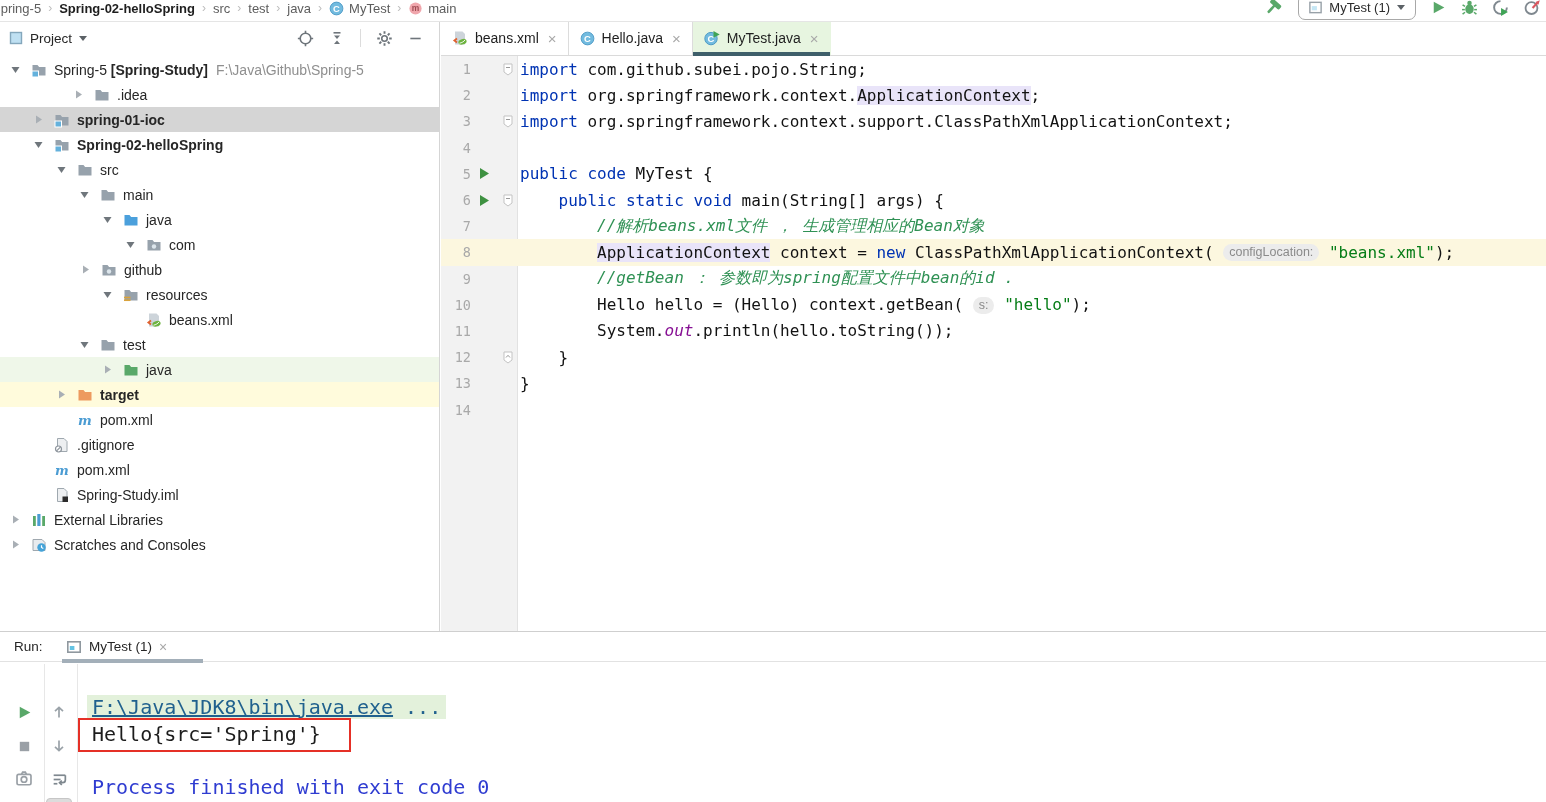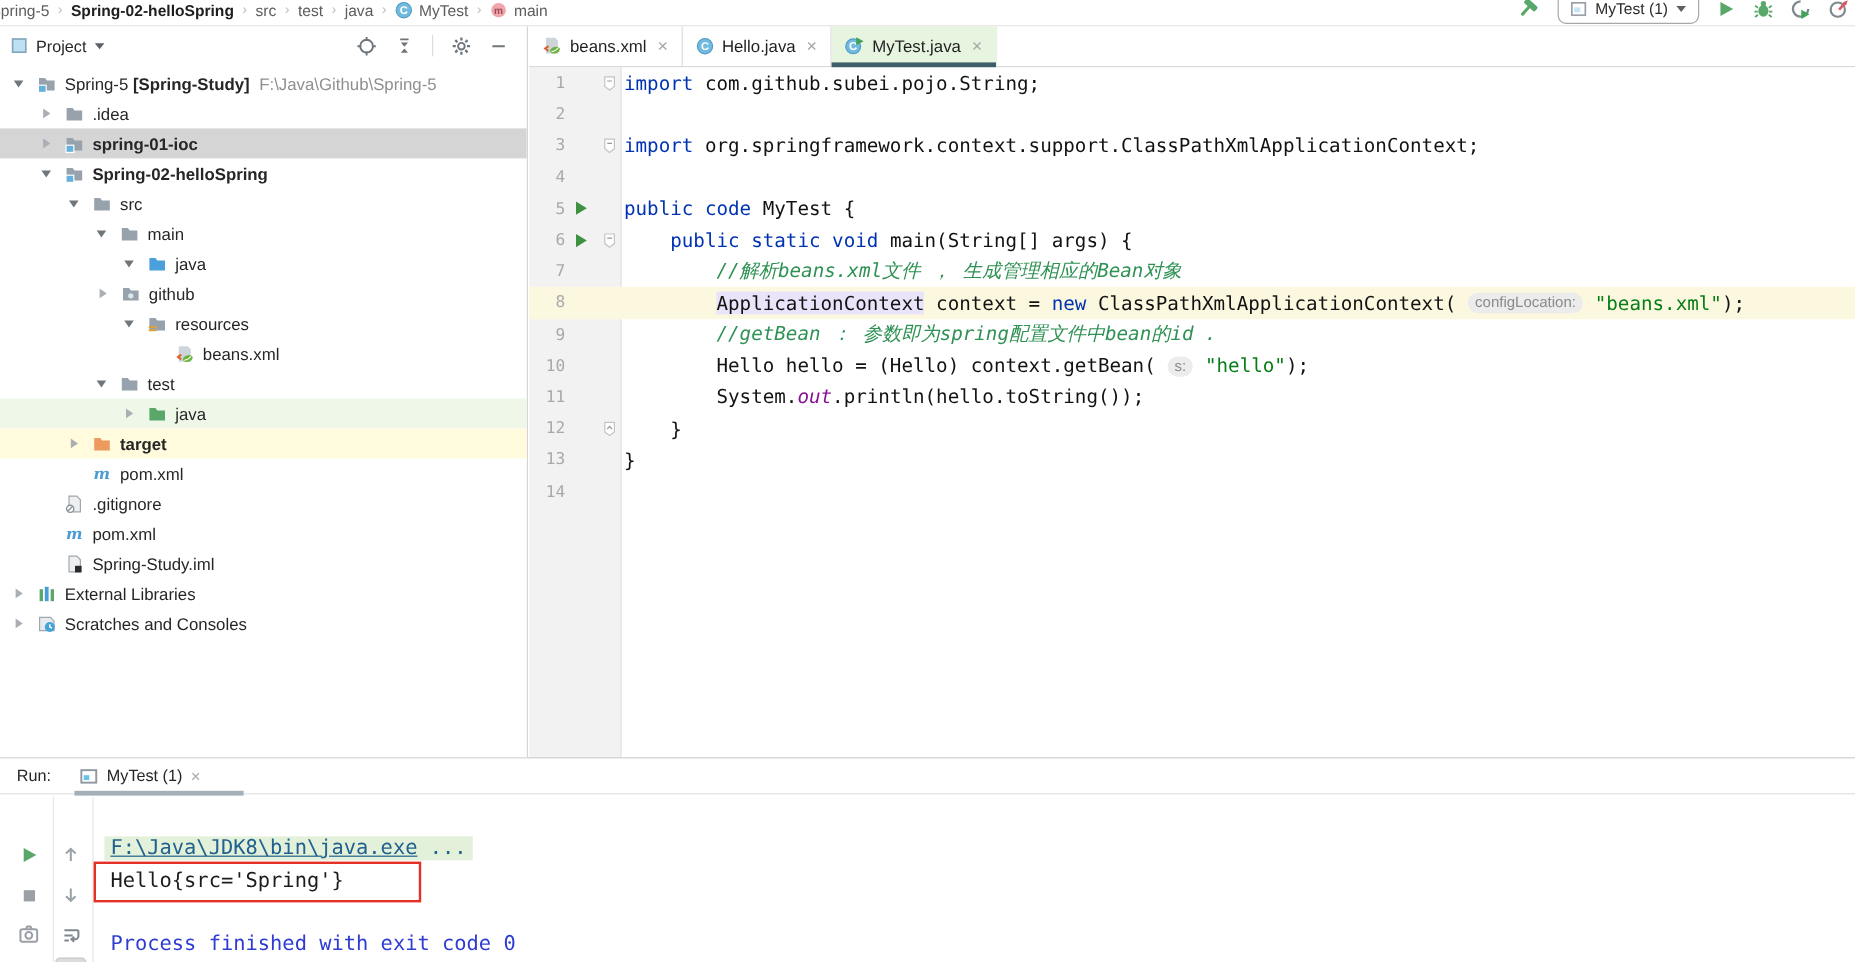--- a/index.html
+++ b/index.html
@@ -71,21 +71,21 @@
   #run-label{margin-left:14px;font-size:13.5px;color:#262626}
   #run-tab{position:absolute;left:62px;top:0;height:100%;display:flex;align-items:center;gap:7px;
     font-size:13.5px;color:#262626;padding:0 4px}
   #run-tab .close{color:#A8A8A8;font-size:14px}
   #run-tab-bar{position:absolute;left:62px;width:141px;bottom:-2px;height:4px;background:var(--runbar);z-index:2}
   #run-body{position:absolute;left:0;top:30px;right:0;bottom:0}
   .rb-div{position:absolute;top:2px;bottom:0;width:1px;background:#E7E7E7}
   .rail-btn{position:absolute;width:26px;height:26px;display:flex;align-items:center;justify-content:center;
     border-radius:4px}
   .rail-btn.toggled{background:#DCDCDC;border:1px solid #C6C6C6;box-sizing:border-box}
-  #console{position:absolute;left:78px;top:32px;font-size:17px;font-family:"DejaVu Sans Mono",monospace;
+  #console{position:absolute;left:78px;top:32px;font-size:20px;font-family:"DejaVu Sans Mono",monospace;
     white-space:pre;color:#1c1c1c}
   .cline{position:relative;height:26.5px;line-height:26.5px;padding-left:14px}
   .cline.sys{color:var(--sys)}
   .link-span{background:var(--linkbg);color:var(--link);padding:0 5px;margin-left:-5px}
   .link-span u{text-decoration:underline}
   .redbox{position:absolute;left:0;top:-3px;width:273px;height:34px;border:2px solid var(--red);box-sizing:border-box}
 </style>
 </head>
 <body>
 
@@ -244,99 +244,113 @@
         <span class="ticon">
           <svg width="16" height="16" viewBox="0 0 16 16">
             <path d="M1.5 3h5l1.6 2H14.5v8.5h-13z" fill="#97A2AC"></path>
             <rect x="1" y="9" width="6.5" height="6" fill="#64B1DC" stroke="#fff"></rect>
           </svg>
         </span>
         <span>Spring-5</span>
         <span class="tbold">&nbsp;[Spring-Study]</span>
         <span class="tsuffix">F:\Java\Github\Spring-5</span>
       </div>
+      <div class="trow" style="padding-left: 27px; margin-left: 40px;">
+        <span class="arrow">
+          <svg width="11" height="11" viewBox="0 0 11 11">
+            <path d="M3 1.5l6 4-6 4z" fill="#A9AFB5"></path>
+          </svg>
+        </span>
+        <span class="ticon">
+          <svg width="16" height="16" viewBox="0 0 16 16">
+            <path d="M1.5 3h5l1.6 2H14.5v8.5h-13z" fill="#97A2AC"></path>
+          </svg>
+        </span>
+        <span>.idea</span>
+      </div>
+      <div class="trow hl-selected" style="padding-left: 27px;">
+        <span class="arrow">
+          <svg width="11" height="11" viewBox="0 0 11 11">
+            <path d="M3 1.5l6 4-6 4z" fill="#A9AFB5"></path>
+          </svg>
+        </span>
+        <span class="ticon">
+          <svg width="16" height="16" viewBox="0 0 16 16">
+            <path d="M1.5 3h5l1.6 2H14.5v8.5h-13z" fill="#97A2AC"></path>
+            <rect x="1" y="9" width="6.5" height="6" fill="#64B1DC" stroke="#fff"></rect>
+          </svg>
+        </span>
+        <span class="tbold">spring-01-ioc</span>
+      </div>
       <div class="trow" style="padding-left: 27px;">
         <span class="arrow">
           <svg width="11" height="11" viewBox="0 0 11 11">
-            <path d="M3 1.5l6 4-6 4z" fill="#A9AFB5"></path>
-          </svg>
-        </span>
-        <span class="ticon">
-          <svg width="16" height="16" viewBox="0 0 16 16">
-            <path d="M1.5 3h5l1.6 2H14.5v8.5h-13z" fill="#97A2AC"></path>
-          </svg>
-        </span>
-        <span>.idea</span>
-      </div>
-      <div class="trow hl-selected" style="padding-left: 27px;">
-        <span class="arrow">
-          <svg width="11" height="11" viewBox="0 0 11 11">
-            <path d="M3 1.5l6 4-6 4z" fill="#A9AFB5"></path>
+            <path d="M1.5 3h8L5.5 9z" fill="#6F767C"></path>
           </svg>
         </span>
         <span class="ticon">
           <svg width="16" height="16" viewBox="0 0 16 16">
             <path d="M1.5 3h5l1.6 2H14.5v8.5h-13z" fill="#97A2AC"></path>
             <rect x="1" y="9" width="6.5" height="6" fill="#64B1DC" stroke="#fff"></rect>
           </svg>
         </span>
-        <span class="tbold">spring-01-ioc</span>
-      </div>
-      <div class="trow" style="padding-left: 27px;">
+        <span class="tbold">Spring-02-helloSpring</span>
+      </div>
+      <div class="trow" style="padding-left: 50px;">
         <span class="arrow">
           <svg width="11" height="11" viewBox="0 0 11 11">
             <path d="M1.5 3h8L5.5 9z" fill="#6F767C"></path>
           </svg>
         </span>
         <span class="ticon">
           <svg width="16" height="16" viewBox="0 0 16 16">
             <path d="M1.5 3h5l1.6 2H14.5v8.5h-13z" fill="#97A2AC"></path>
-            <rect x="1" y="9" width="6.5" height="6" fill="#64B1DC" stroke="#fff"></rect>
-          </svg>
-        </span>
-        <span class="tbold">Spring-02-helloSpring</span>
-      </div>
-      <div class="trow" style="padding-left: 50px;">
+          </svg>
+        </span>
+        <span>src</span>
+      </div>
+      <div class="trow" style="padding-left: 73px;">
         <span class="arrow">
           <svg width="11" height="11" viewBox="0 0 11 11">
             <path d="M1.5 3h8L5.5 9z" fill="#6F767C"></path>
           </svg>
         </span>
         <span class="ticon">
           <svg width="16" height="16" viewBox="0 0 16 16">
             <path d="M1.5 3h5l1.6 2H14.5v8.5h-13z" fill="#97A2AC"></path>
           </svg>
         </span>
-        <span>src</span>
-      </div>
-      <div class="trow" style="padding-left: 73px;">
+        <span>main</span>
+      </div>
+      <div class="trow" style="padding-left: 96px;">
         <span class="arrow">
           <svg width="11" height="11" viewBox="0 0 11 11">
             <path d="M1.5 3h8L5.5 9z" fill="#6F767C"></path>
           </svg>
         </span>
         <span class="ticon">
           <svg width="16" height="16" viewBox="0 0 16 16">
-            <path d="M1.5 3h5l1.6 2H14.5v8.5h-13z" fill="#97A2AC"></path>
-          </svg>
-        </span>
-        <span>main</span>
-      </div>
-      <div class="trow" style="padding-left: 96px;">
+            <path d="M1.5 3h5l1.6 2H14.5v8.5h-13z" fill="#4BA0DC"></path>
+          </svg>
+        </span>
+        <span>java</span>
+      </div>
+      <div class="trow" style="padding-left: 119px;">
         <span class="arrow">
           <svg width="11" height="11" viewBox="0 0 11 11">
             <path d="M1.5 3h8L5.5 9z" fill="#6F767C"></path>
           </svg>
         </span>
         <span class="ticon">
           <svg width="16" height="16" viewBox="0 0 16 16">
-            <path d="M1.5 3h5l1.6 2H14.5v8.5h-13z" fill="#4BA0DC"></path>
-          </svg>
-        </span>
-        <span>java</span>
+            <path d="M1.5 3h5l1.6 2H14.5v8.5h-13z" fill="#97A2AC"></path>
+            <circle cx="8" cy="9.5" r="2.2" fill="#DDE6EC"></circle>
+          </svg>
+        </span>
+        <span>com</span>
       </div>
       <div class="trow" style="padding-left: 74px;">
         <span class="arrow">
           <svg width="11" height="11" viewBox="0 0 11 11">
             <path d="M3 1.5l6 4-6 4z" fill="#A9AFB5"></path>
           </svg>
         </span>
         <span class="ticon">
           <svg width="16" height="16" viewBox="0 0 16 16">
             <path d="M1.5 3h5l1.6 2H14.5v8.5h-13z" fill="#97A2AC"></path>
@@ -532,20 +546,21 @@
             <path d="M1 1h8v8L5 12 1 9z" fill="#fff" stroke="#C3C3C3"></path>
             <path d="M3 4.5h4" stroke="#999"></path>
           </svg>
         </span>
         <span class="ctext"><span class="kw">import</span><span> com.github.subei.pojo.String;</span></span>
       </div>
       <div class="crow">
         <span class="ln">2</span>
         <span class="runcol"></span>
         <span class="foldcol"></span>
+        <span class="ctext"><span class="kw">import</span><span> org.springframework.context.</span><span class="hlid">ApplicationContext</span><span>;</span></span>
       </div>
       <div class="crow">
         <span class="ln">3</span>
         <span class="runcol"></span>
         <span class="foldcol">
           <svg width="10" height="13" viewBox="0 0 10 13">
             <path d="M1 1h8v8L5 12 1 9z" fill="#fff" stroke="#C3C3C3"></path>
             <path d="M3 4.5h4" stroke="#999"></path>
           </svg>
         </span>

